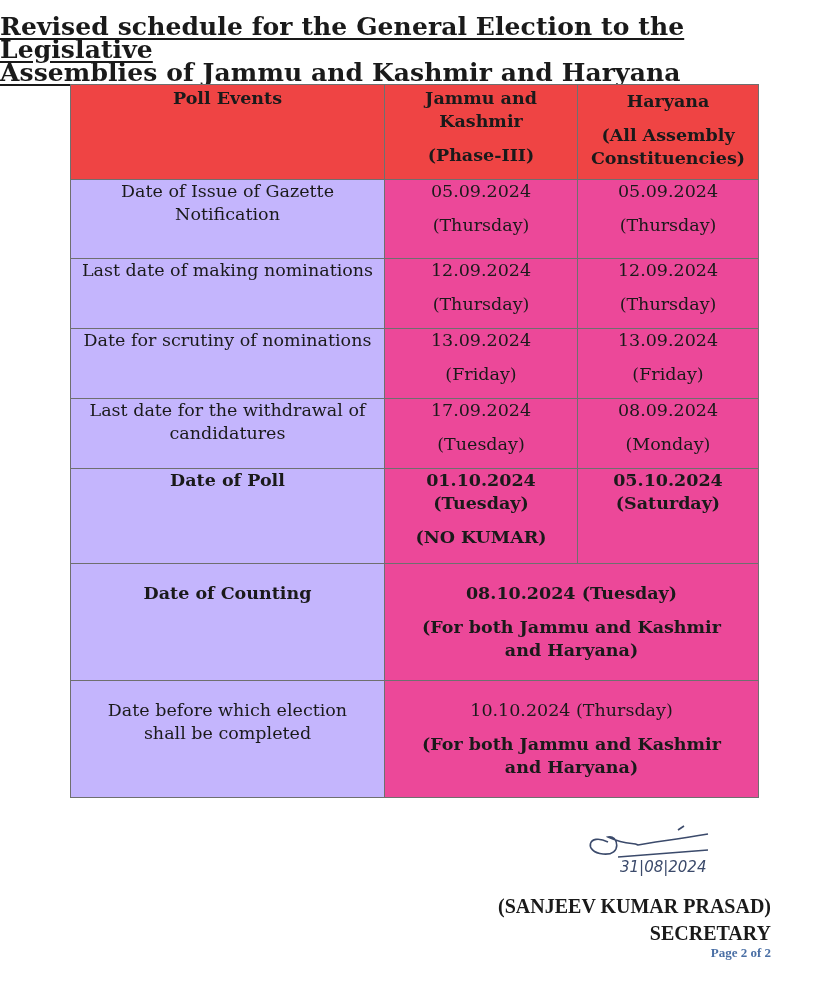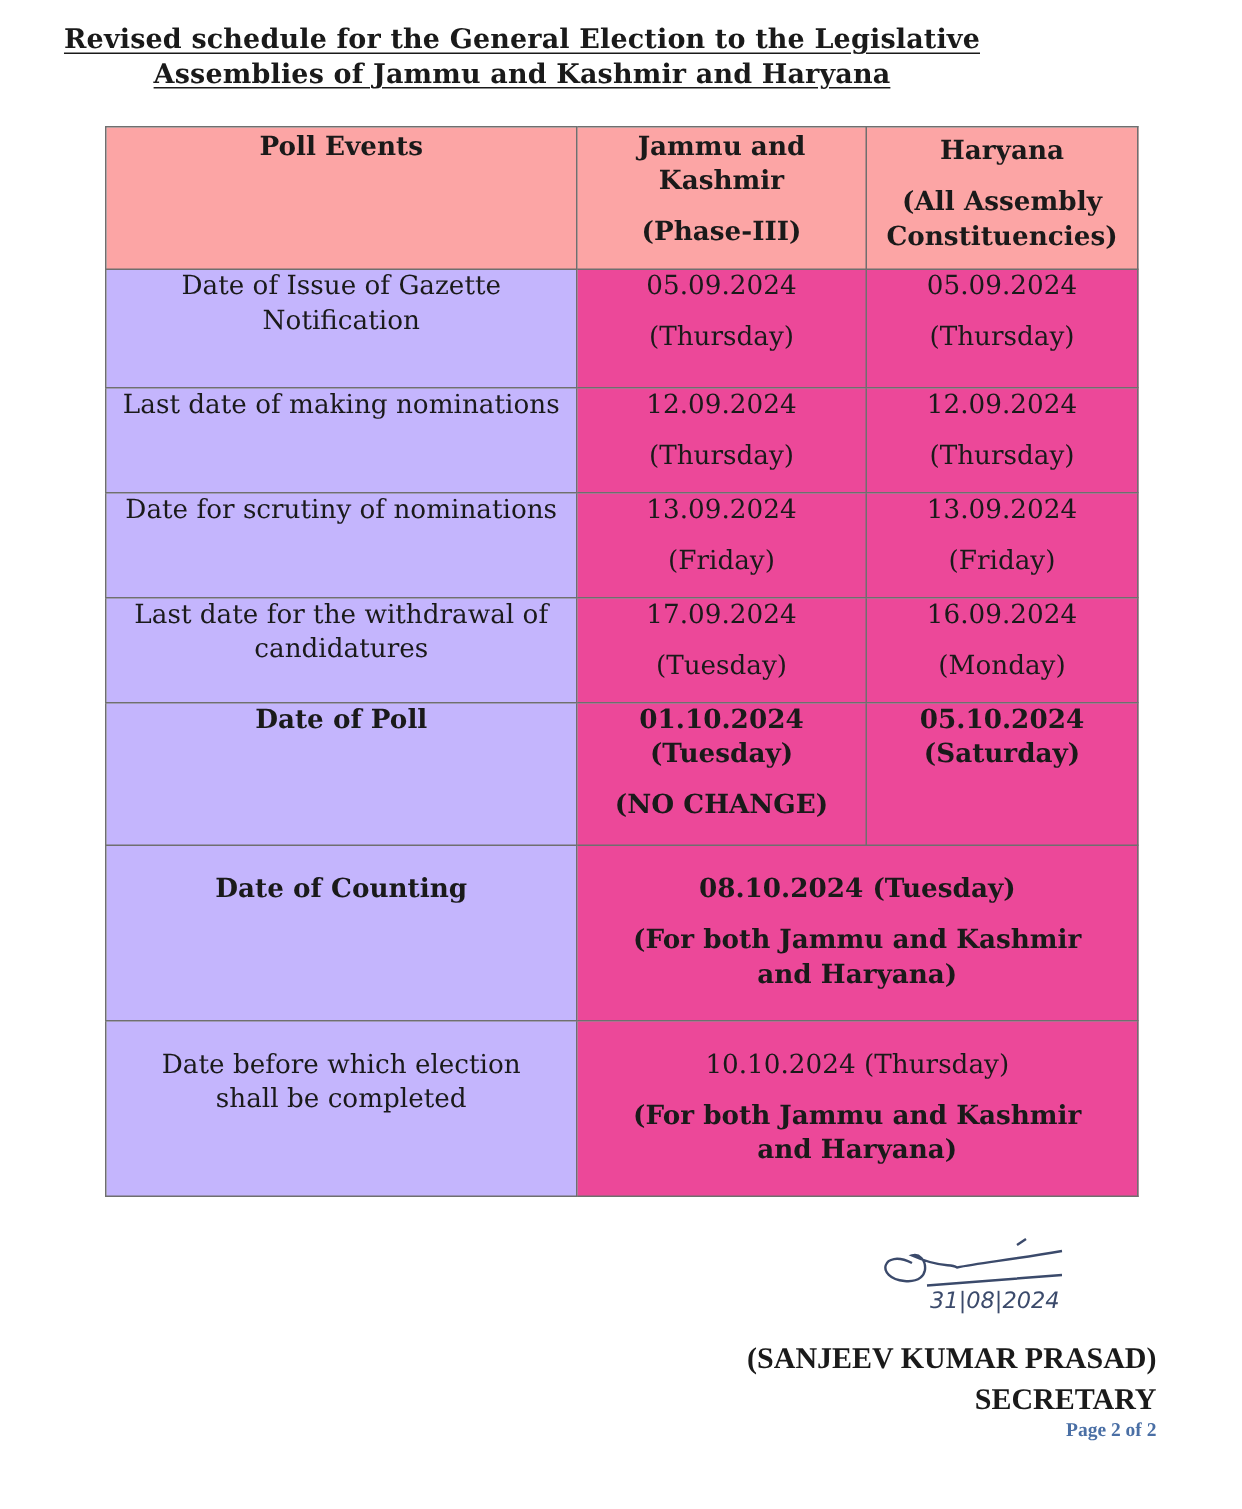--- a/index.html
+++ b/index.html
@@ -1,22 +1,22 @@
 <!DOCTYPE html>
 <html><head>
 <meta charset="utf-8">
 <style>
   html, body { margin:0; padding:0; background:#ffffff; }
   body { width:828px; height:1006px; position:relative; overflow:hidden; font-family:"DejaVu Serif", serif; color:#1a1a1a; }
-  .title { position:absolute; top:15px; left:0; width:696px; text-align:center; font-family:"DejaVu Serif", serif; font-weight:bold; font-size:18px; line-height:23px; letter-spacing:0.1px; }
+  .title { position:absolute; top:15px; left:0; width:696px; font-family:"DejaVu Serif", serif; font-weight:bold; font-size:25px; line-height:23px; letter-spacing:0.1px; }
   .title span { text-decoration:underline; text-underline-offset:3px; display:block; }
   table.sched { position:absolute; left:70px; top:84px; border-collapse:collapse; table-layout:fixed; width:688px; }
   table.sched td, table.sched th { border:1.5px solid #6f6f6f; vertical-align:top; text-align:center; padding:0 4px; font-size:17.5px; line-height:23px; }
   col.c1 { width:314px; } col.c2 { width:193px; } col.c3 { width:181px; }
-  th { background:#fca5a5; font-weight:bold; }
+  th { background:#ef4444; font-weight:bold; }
   td.ev { background:#c4b5fd; }
   td.val { background:#ec4899; }
   .b { font-weight:bold; }
   .gap { margin-top:11px; display:block; }
   .sig { position:absolute; left:578px; top:812px; width:180px; height:70px; }
   .sig-name { position:absolute; right:57px; top:893px; font-family:"Liberation Serif", serif; font-weight:bold; font-size:20px; text-align:right; line-height:27px; }
   .pageno { position:absolute; right:57px; top:945px; font-family:"Liberation Serif", serif; font-size:13px; color:#4a6fa5;font-weight:bold; }
   .pageno b { color:#4a6fa5; }
 </style>
 </head>
@@ -59,25 +59,25 @@
     <td class="val"><span>12.09.2024</span><span class="gap">(Thursday)</span></td>
   </tr>
   <tr style="height:70px;">
     <td class="ev"><span>Date for scrutiny of nominations</span></td>
     <td class="val"><span>13.09.2024</span><span class="gap">(Friday)</span></td>
     <td class="val"><span>13.09.2024</span><span class="gap">(Friday)</span></td>
   </tr>
   <tr style="height:70px;">
     <td class="ev"><span>Last date for the withdrawal of candidatures</span></td>
     <td class="val"><span>17.09.2024</span><span class="gap">(Tuesday)</span></td>
-    <td class="val"><span>16.09.2024</span><span class="gap">(Monday)</span></td>
+    <td class="val"><span>08.09.2024</span><span class="gap">(Monday)</span></td>
   </tr>
   <tr style="height:95px;">
     <td class="ev b"><span>Date of Poll</span></td>
-    <td class="val b"><span>01.10.2024</span><br><span>(Tuesday)</span><span class="gap">(NO CHANGE)</span></td>
+    <td class="val b"><span>01.10.2024</span><br><span>(Tuesday)</span><span class="gap">(NO KUMAR)</span></td>
     <td class="val b"><span>05.10.2024</span><br><span>(Saturday)</span></td>
   </tr>
   <tr style="height:117px;margin-left:44px;">
     <td class="ev b" style="padding-top:18px;"><span>Date of Counting</span></td>
     <td class="val b" colspan="2" style="padding-top:18px;"><span>08.10.2024 (Tuesday)</span><span class="gap" style="padding:0 20px;">(For both Jammu and Kashmir and Haryana)</span></td>
   </tr>
   <tr style="height:117px;">
     <td class="ev" style="padding-top:18px;">
           <span style="display:block;padding:0 14px;">Date before which election shall be completed</span>
         </td>

